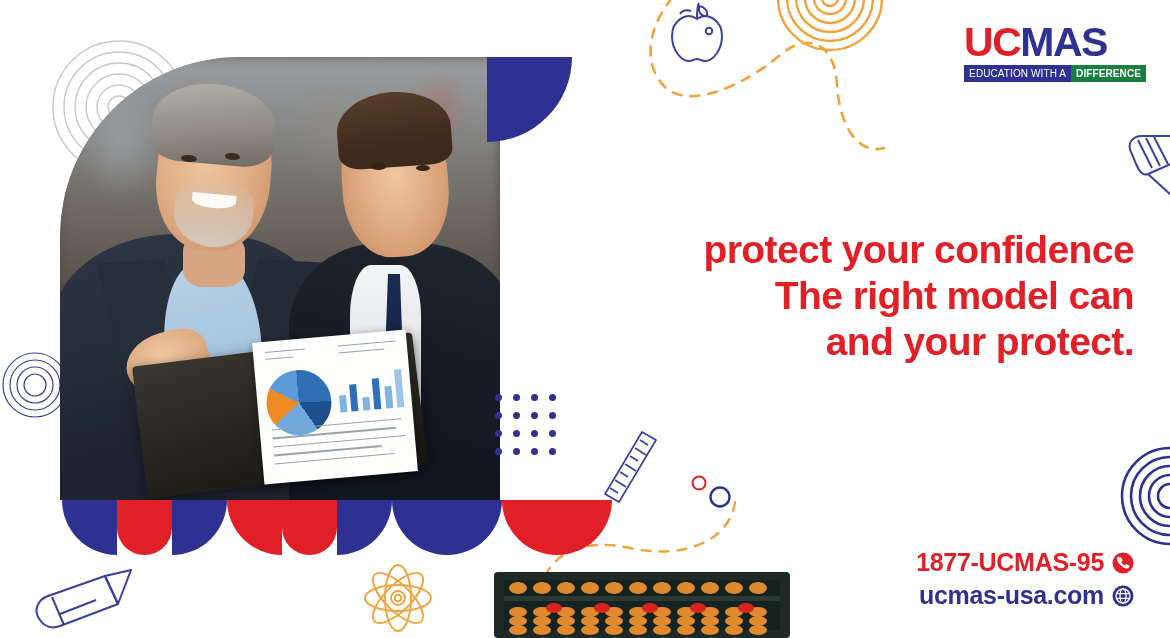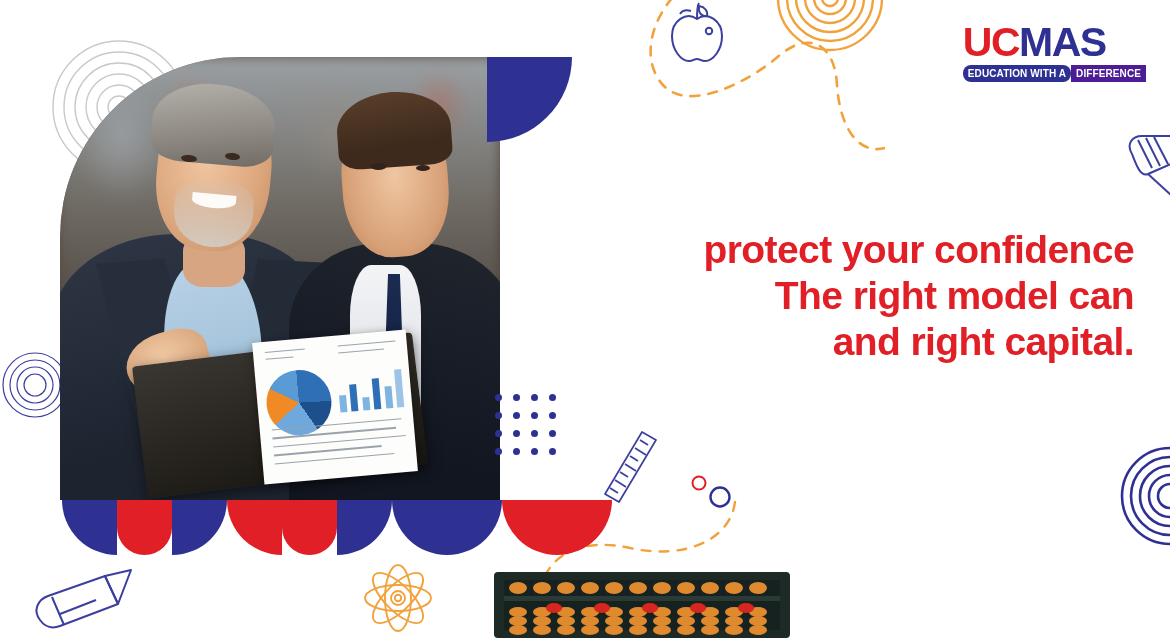--- a/index.html
+++ b/index.html
@@ -145,23 +145,23 @@
   .contact .row{display:flex;align-items:center;justify-content:flex-end;gap:8px;}
   .phone-text{font-size:25px;font-weight:800;color:#e01f26;letter-spacing:-.3px;}
   .site-text{font-size:25px;font-weight:800;color:#2e3192;letter-spacing:-.3px;}
 
   
   .logo{position:absolute;right:24px;top:24px;text-align:left;z-index:9;}
   .logo-word{font-size:41px;font-weight:800;letter-spacing:-1.5px;line-height:.92;}
   .logo-word .c-red{color:#e01f26;}
   .logo-word .c-blue{color:#2e3192;}
   .logo-tag{display:flex;margin-top:3px;height:17px;align-items:stretch;}
-  .tag-a{background:#2e3192;color:#fff;font-size:10px;font-weight:700;
-    letter-spacing:.1px;display:flex;align-items:center;padding:0 5px;border-radius:8px;}
-  .tag-b{background:#4c1d95;color:#fff;font-size:10px;font-weight:700;
+  .tag-a{background:#2e3192;color:#fff;font-size:10px;font-weight:400;
+    letter-spacing:.1px;display:flex;align-items:center;padding:0 5px;}
+  .tag-b{background:#15803d;color:#fff;font-size:10px;font-weight:700;
     letter-spacing:.1px;display:flex;align-items:center;padding:0 5px;}
   .logo-usa{margin-top:5px;font-size:15px;font-weight:800;color:#2e3192;
     letter-spacing:.6px;}
 </style>
 </head>
 <body>
 
 <div class="stage">
 
   <svg class="deco" style="left:52px;top:40px;" width="135" height="135" viewBox="0 0 135 135">
@@ -440,18 +440,39 @@
     <div class="logo-tag">
       <div class="tag-a">EDUCATION WITH A</div>
       <div class="tag-b">DIFFERENCE</div>
     </div>
   </div>
 
   <div class="copy">
     <div class="headline">
       <span>protect your confidence</span>
       <span>The right model can</span>
-      <span>and right capital.</span>
-    </div>
-  </div>
-
+      <span>and your protect.</span>
+    </div>
+  </div>
+
+  <div class="contact">
+    <div class="row">
+      <span class="phone-text">1877-UCMAS-95</span>
+      <svg width="22" height="22" viewBox="0 0 22 22">
+        <circle cx="11" cy="11" r="10.5" fill="#e01f26"></circle>
+        <path d="M7.4 5.6 c.8 -.5 1.6 -.2 2 .5 l.9 1.6 c.3 .6 .2 1.1 -.3 1.5 l-.6 .5 c-.1 .4 .5 1.5 1.3 2.3 c.8 .8 1.9 1.4 2.3 1.3 l.5 -.6 c.4 -.5 .9 -.6 1.5 -.3 l1.6 .9 c.7 .4 1 1.2 .5 2 c-.7 1.1 -2 1.6 -3.5 1.1 c-1.9 -.6 -3.9 -2 -5.2 -3.3 c-1.3 -1.3 -2.7 -3.3 -3.3 -5.2 c-.5 -1.5 0 -2.8 1.1 -3.5z" fill="#fff"></path>
+      </svg>
+    </div>
+    <div class="row" style="margin-top:4px;">
+      <span class="site-text">ucmas-usa.com</span>
+      <svg width="22" height="22" viewBox="0 0 22 22">
+        <circle cx="11" cy="11" r="10.5" fill="#2e3192"></circle>
+        <g fill="none" stroke="#fff" stroke-width="1.3">
+          <circle cx="11" cy="11" r="7"></circle>
+          <ellipse cx="11" cy="11" rx="3" ry="7"></ellipse>
+          <path d="M4.4 8.6 H17.6"></path>
+            <path d="M4.4 13.4 H17.6"></path>
+        </g>
+      </svg>
+    </div>
+  </div>
 
 </div>
 
 </body></html>

